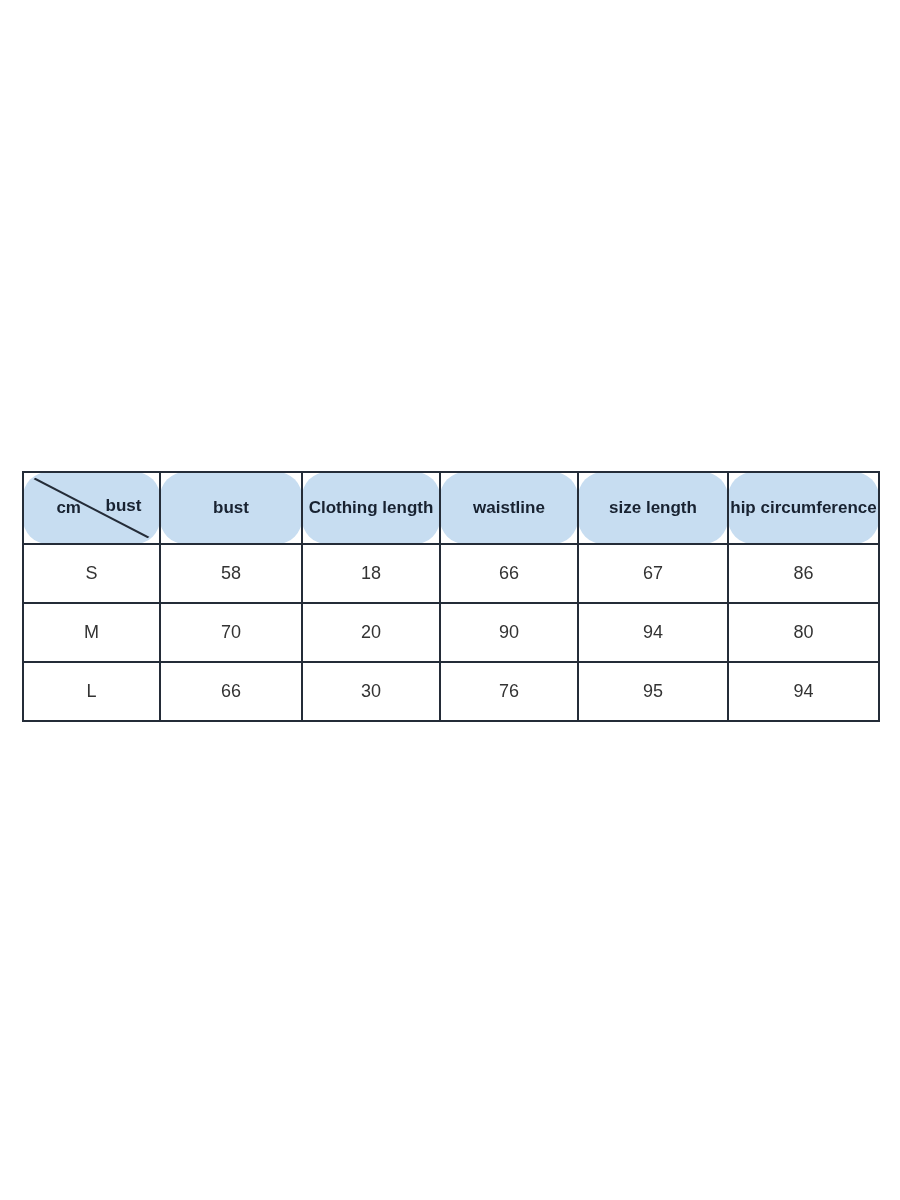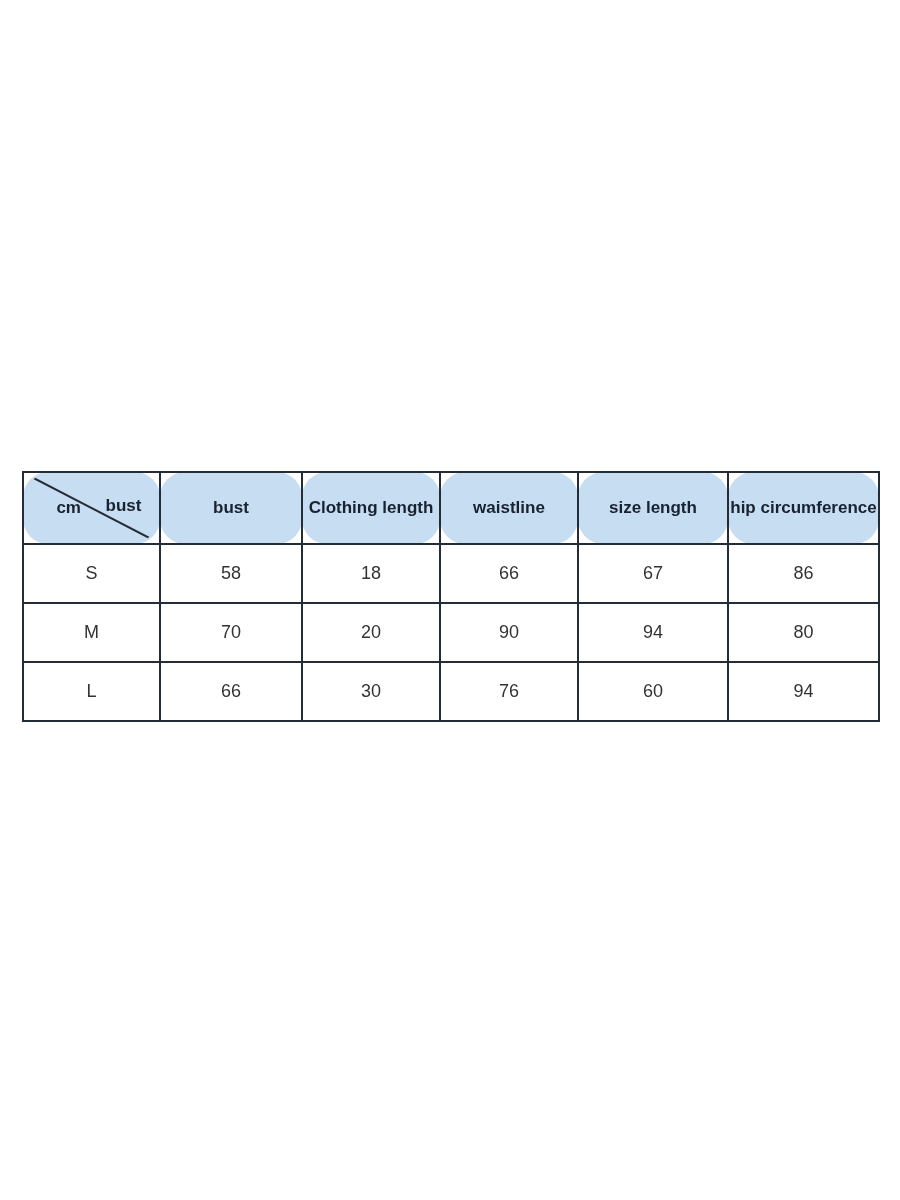--- a/index.html
+++ b/index.html
@@ -151,19 +151,19 @@
         <td>20</td>
         <td>90</td>
         <td>94</td>
         <td>80</td>
       </tr>
       <tr>
         <td>L</td>
         <td>66</td>
         <td>30</td>
         <td>76</td>
-        <td>60</td>
+        <td>95</td>
         <td>94</td>
       </tr>
     </tbody>
   </table>
 
 </div>
 
 </body></html>

